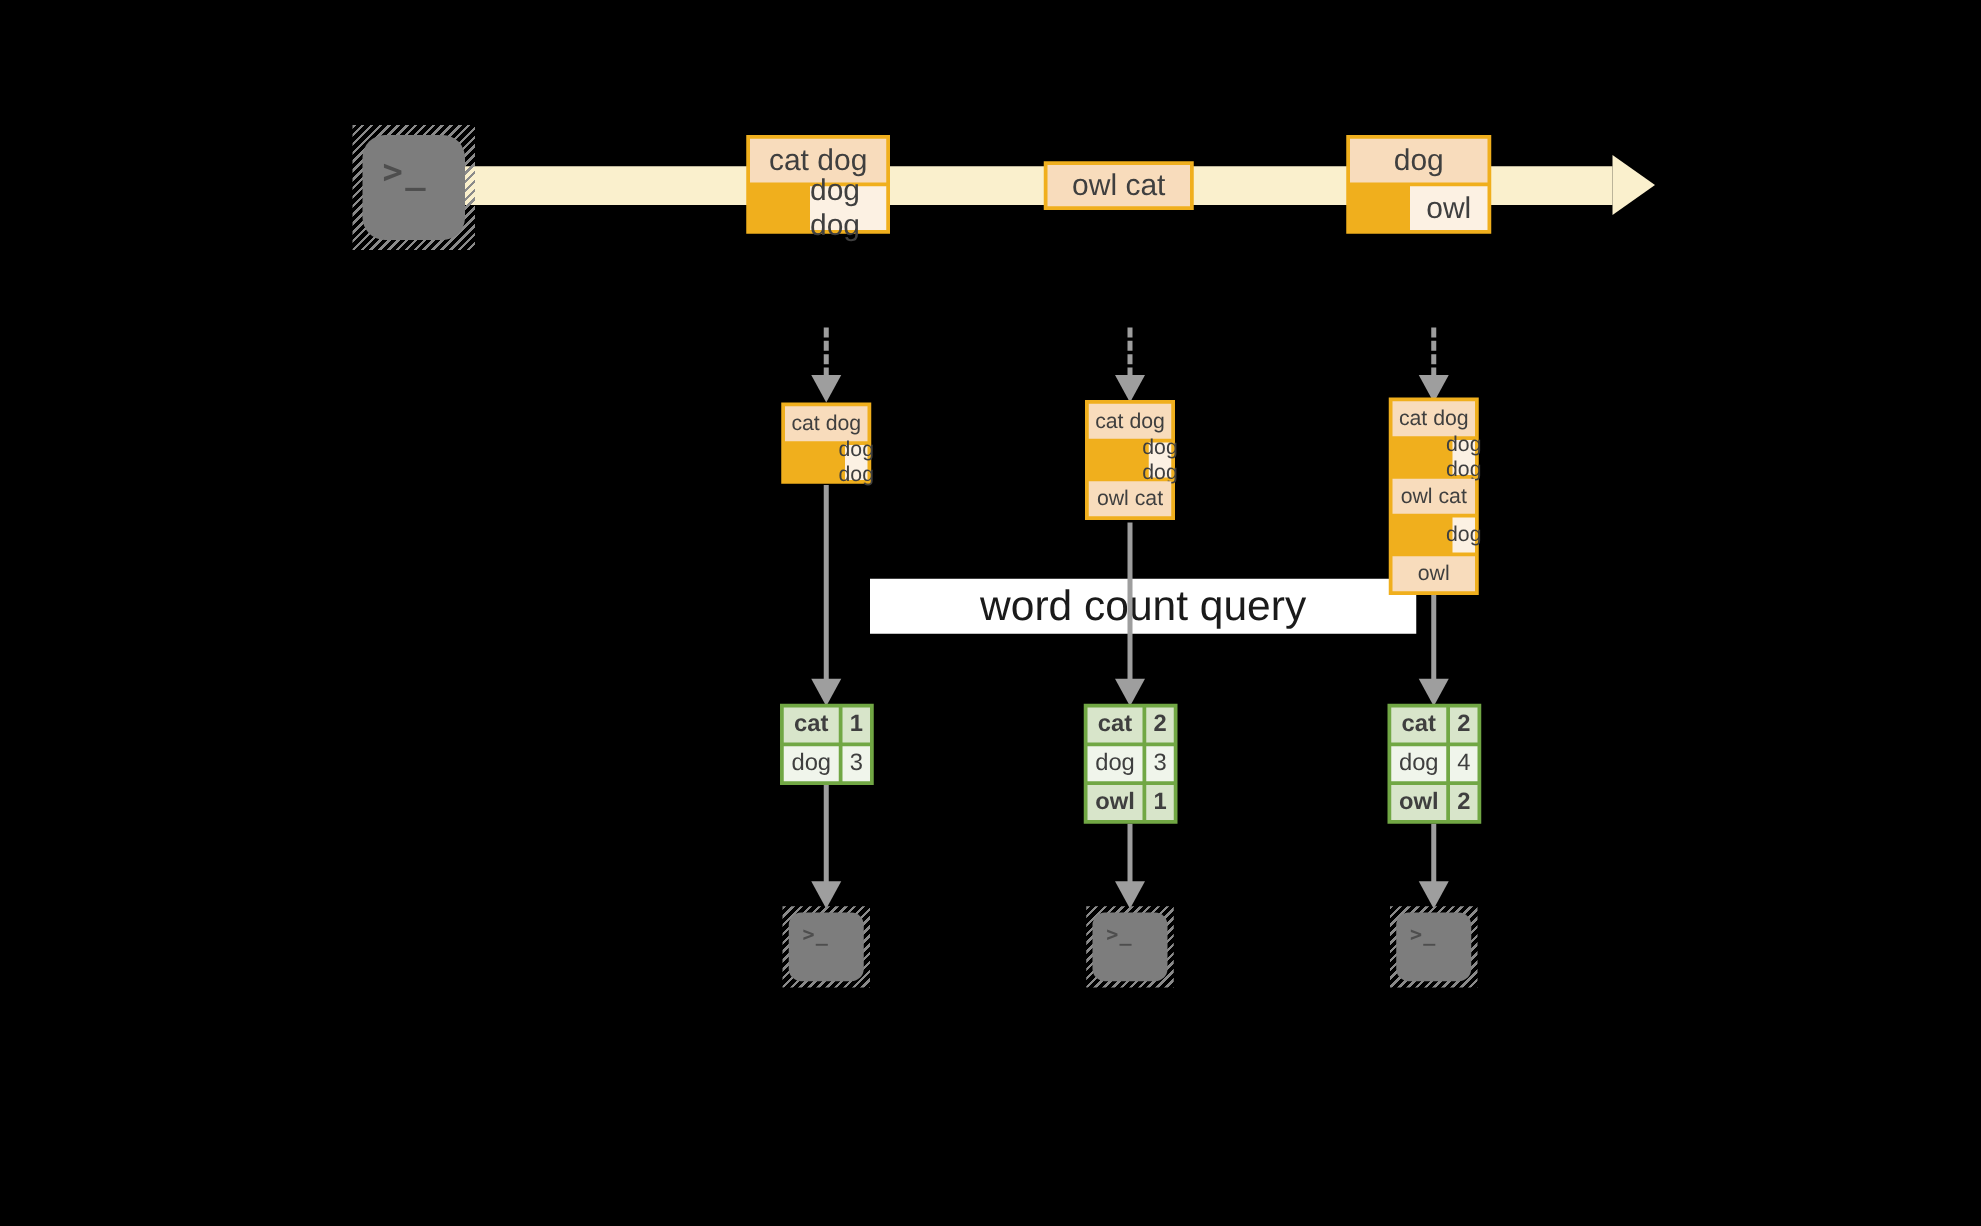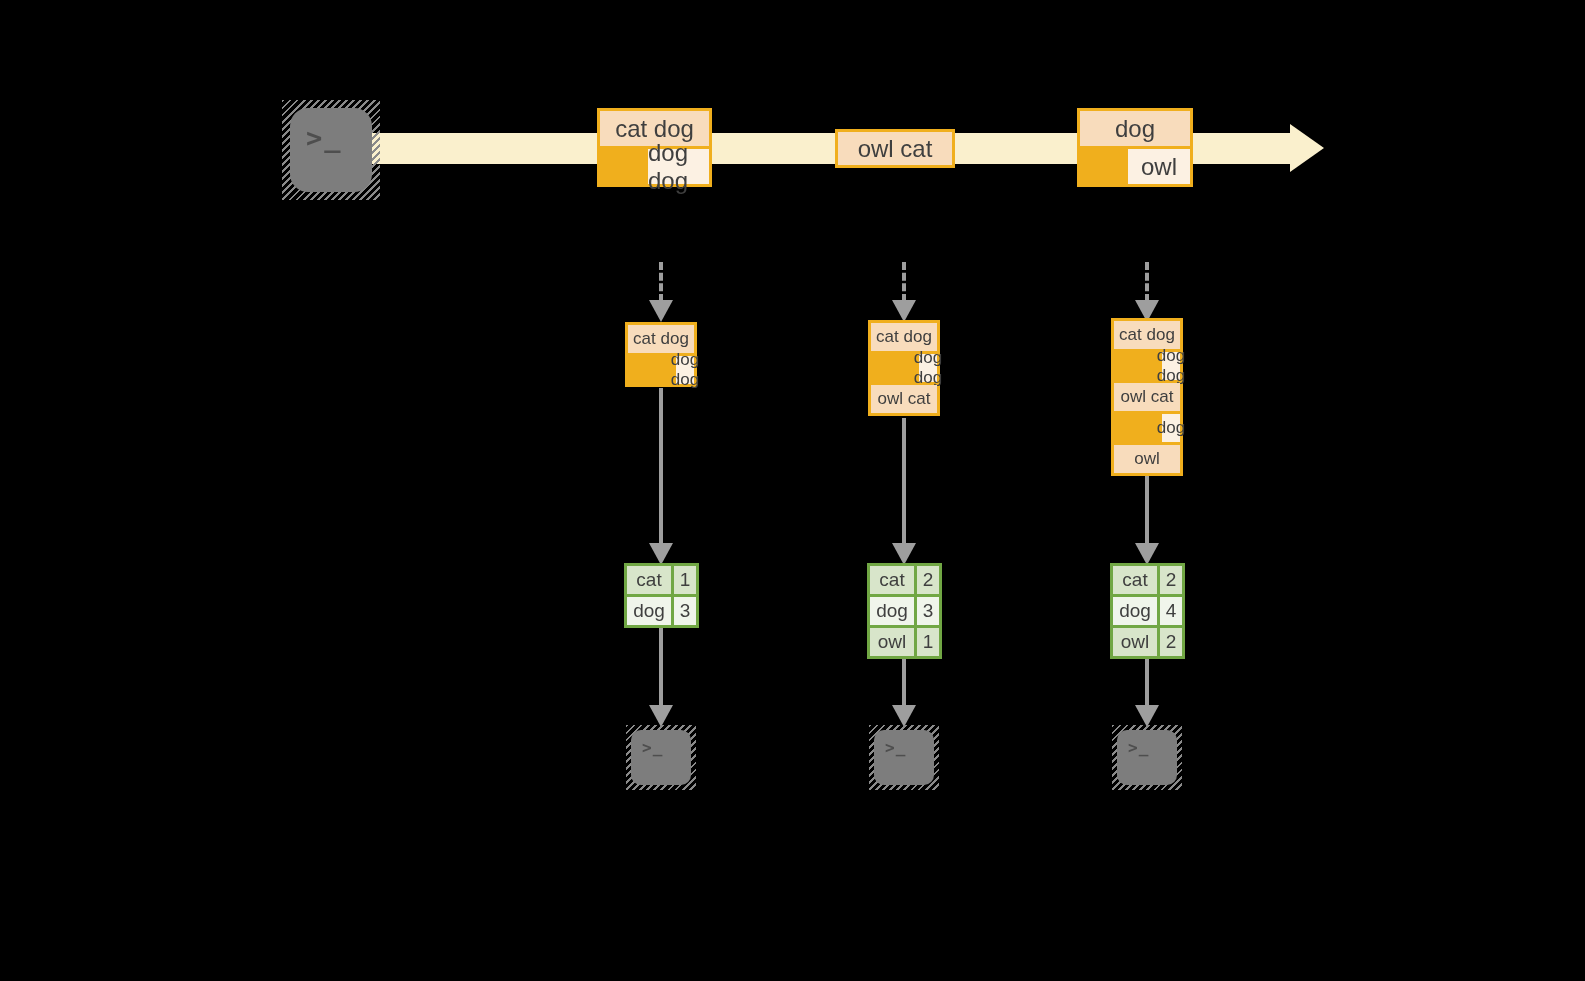--- a/index.html
+++ b/index.html
@@ -33,21 +33,21 @@
   .head-down{position:absolute;width:0;height:0;z-index:3;
     border-left:12px solid transparent;border-right:12px solid transparent;border-top:22px solid var(--arrow-gray);}
   
   .query-label{position:absolute;background:var(--label-bg);color:var(--label-text);z-index:2;
     display:flex;align-items:center;justify-content:center;font-size:34px;}
   
   .gtable{position:absolute;background:var(--green-border);padding:3px;display:grid;
     grid-template-columns:44px 22px;gap:3px;z-index:4;box-sizing:content-box;}
   .gtable .gcell{height:28px;display:flex;align-items:center;justify-content:center;
     color:var(--text-dark);font-size:19px;}
-  .gcell.dark{background:var(--green-row-dark);}
+  .gcell.dark{background:var(--green-row-dark);font-weight:bold;}
   .gcell.light{background:var(--green-row-light);}
 </style>
 </head>
 <body>
 
 <div class="canvas">
 
   <div class="term src" style="left:282px;top:100px;width:98px;height:100px;">
     <div class="term-inner">
       <span class="prompt">&gt;_</span>
@@ -86,20 +86,21 @@
       <div class="cell peach">owl cat</div>
     </div>
   <div class="obox accum" id="ac2" style="left:1111px;top:318px;width:72px;">
       <div class="cell peach">cat dog</div>
       <div class="cell cream">dog dog</div>
       <div class="cell peach">owl cat</div>
       <div class="cell cream">dog</div>
       <div class="cell peach">owl</div>
     </div>
 
+  <div class="query-label" style="left:696px;top:463px;width:437px;height:44px;">word count query</div>
 
   <div class="solid-line" style="left:659px;top:388px;height:157px;"></div>
   <div class="head-down" style="left:649px;top:543px;"></div>
   <div class="solid-line" style="left:902px;top:418px;height:127px;"></div>
   <div class="head-down" style="left:892px;top:543px;"></div>
   <div class="solid-line" style="left:1145px;top:475px;height:70px;"></div>
   <div class="head-down" style="left:1135px;top:543px;"></div>
 
   <div class="gtable" id="gt0" style="left:624px;top:563px;">
       <div class="gcell dark">cat</div>

